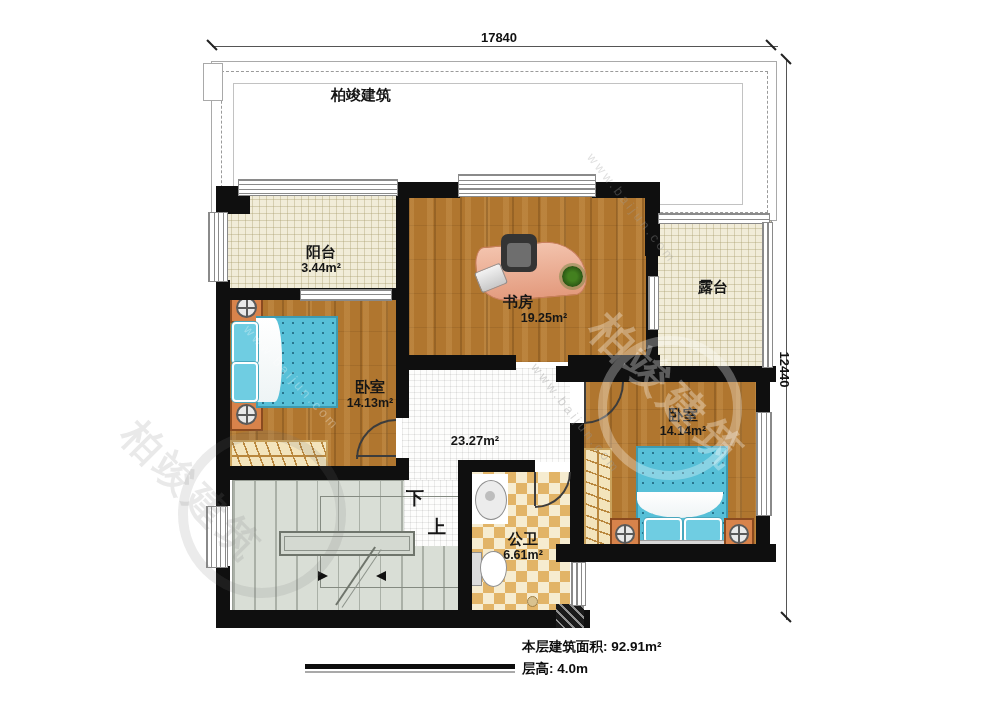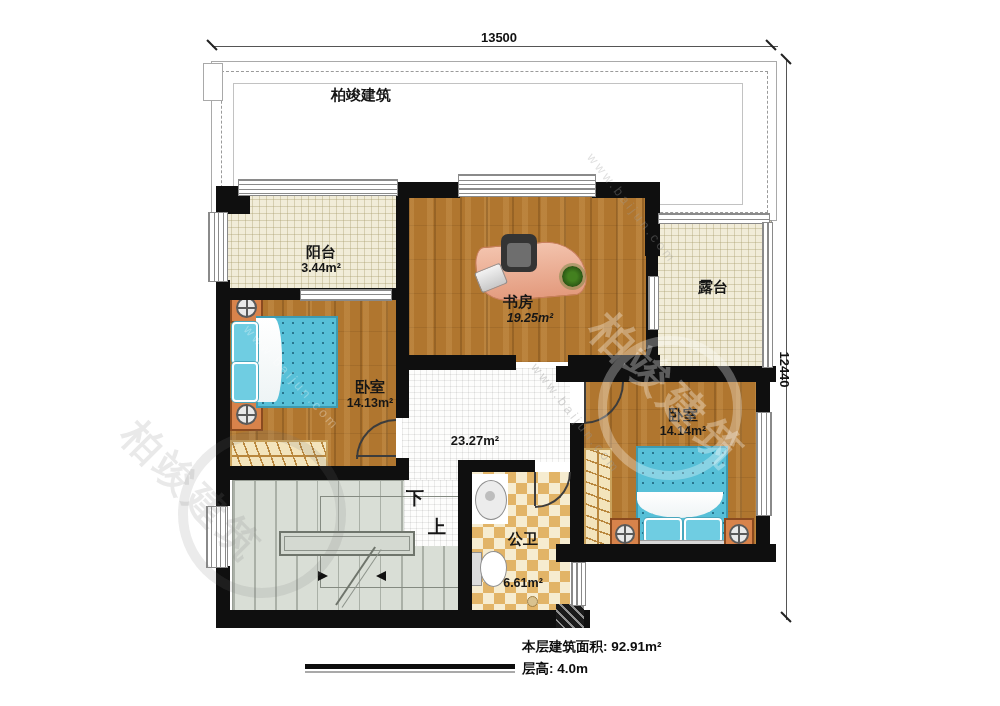--- a/index.html
+++ b/index.html
@@ -162,34 +162,34 @@
   <div class="abs arc" style="left:356px;top:419px;width:38px;height:38px;border-top:2px solid #3c3c3c;border-left:2px solid #3c3c3c;border-top-left-radius:100% 100%;"></div>
   <div class="abs leaf" style="left:356px;top:455px;width:40px;height:2px;"></div>
   <div class="abs arc" style="left:584px;top:382px;width:38px;height:40px;border-bottom:2px solid #3c3c3c;border-right:2px solid #3c3c3c;border-bottom-right-radius:100% 100%;"></div>
   <div class="abs leaf" style="left:584px;top:382px;width:2px;height:40px;"></div>
   <div class="abs arc" style="left:535px;top:472px;width:34px;height:34px;border-bottom:2px solid #3c3c3c;border-right:2px solid #3c3c3c;border-bottom-right-radius:100% 100%;"></div>
   <div class="abs leaf" style="left:534px;top:472px;width:2px;height:34px;"></div>
 
   <div class="abs rlabel rname" style="left:276px;top:243px;width:90px;">阳台</div>
   <div class="abs rlabel rarea" style="left:276px;top:261px;width:90px;text-align:center;">3.44m²</div>
   <div class="abs rlabel rname" style="left:473px;top:293px;width:90px;">书房</div>
-  <div class="abs rlabel rarea" style="left:485px;top:311px;width:90px;font-style:italic;">19.25m²</div>
+  <div class="abs rlabel rarea" style="left:499px;top:311px;width:90px;">19.25m²</div>
   <div class="abs rlabel rname" style="left:678px;top:278px;width:70px;">露台</div>
   <div class="abs rlabel rname" style="left:330px;top:378px;width:80px;">卧室</div>
   <div class="abs rlabel rarea" style="left:325px;top:396px;width:90px;">14.13m²</div>
   <div class="abs rlabel rname" style="left:645px;top:406px;width:76px;">卧室</div>
   <div class="abs rlabel rarea" style="left:640px;top:424px;width:86px;">14.14m²</div>
   <div class="abs rlabel rname" style="left:488px;top:530px;width:70px;">公卫</div>
-  <div class="abs rlabel rarea" style="left:490px;top:576px;width:66px;">6.61m²</div>
+  <div class="abs rlabel rarea" style="left:490px;top:548px;width:66px;">6.61m²</div>
   <div class="abs rlabel rarea" style="left:435px;top:434px;width:80px;font-size:13px;">23.27m²</div>
 
   <div class="abs dim" style="left:212px;top:46px;width:566px;height:1px;"></div>
   <div class="abs dimtick" style="left:205px;top:44px;"></div>
   <div class="abs dimtick" style="left:764px;top:44px;"></div>
-  <div class="abs dimlabel" style="left:455px;top:30px;width:80px;">13500</div>
+  <div class="abs dimlabel" style="left:455px;top:30px;width:80px;">17840</div>
   <div class="abs dim" style="left:786px;top:60px;width:1px;height:560px;"></div>
   <div class="abs dimtick" style="left:779px;top:58px;"></div>
   <div class="abs dimtick" style="left:779px;top:616px;"></div>
   <div class="abs dimlabel" style="left:750px;top:362px;width:60px;background:transparent;transform:rotate(90deg);">12440</div>
 
   <div class="abs" style="left:305px;top:664px;width:210px;height:5px;background:#0d0d0d;z-index:6;"></div>
   <div class="abs" style="left:305px;top:671px;width:210px;height:2px;background:#a9a9a9;z-index:6;"></div>
   <div class="abs title-text" style="left:522px;top:638px;font-size:13.5px;">本层建筑面积: 92.91m²</div>
   <div class="abs title-text" style="left:522px;top:660px;font-size:13.5px;">层高: 4.0m</div>
 

